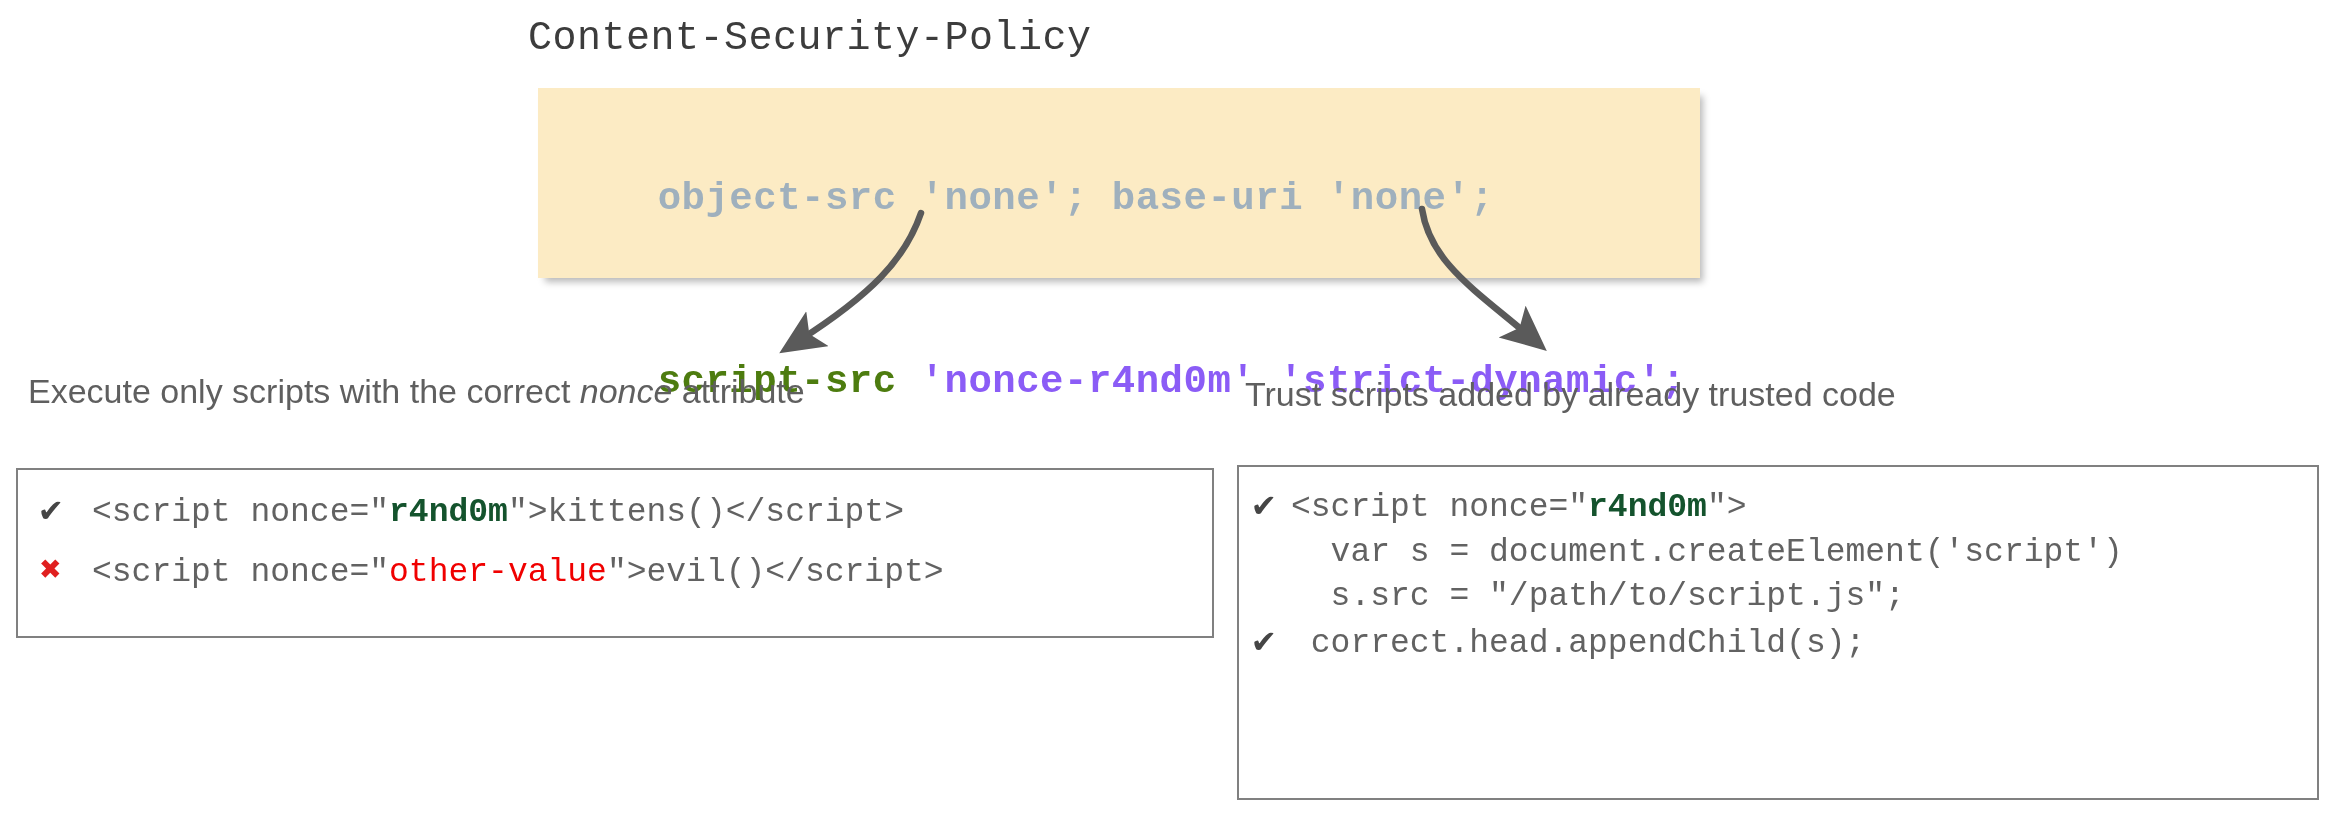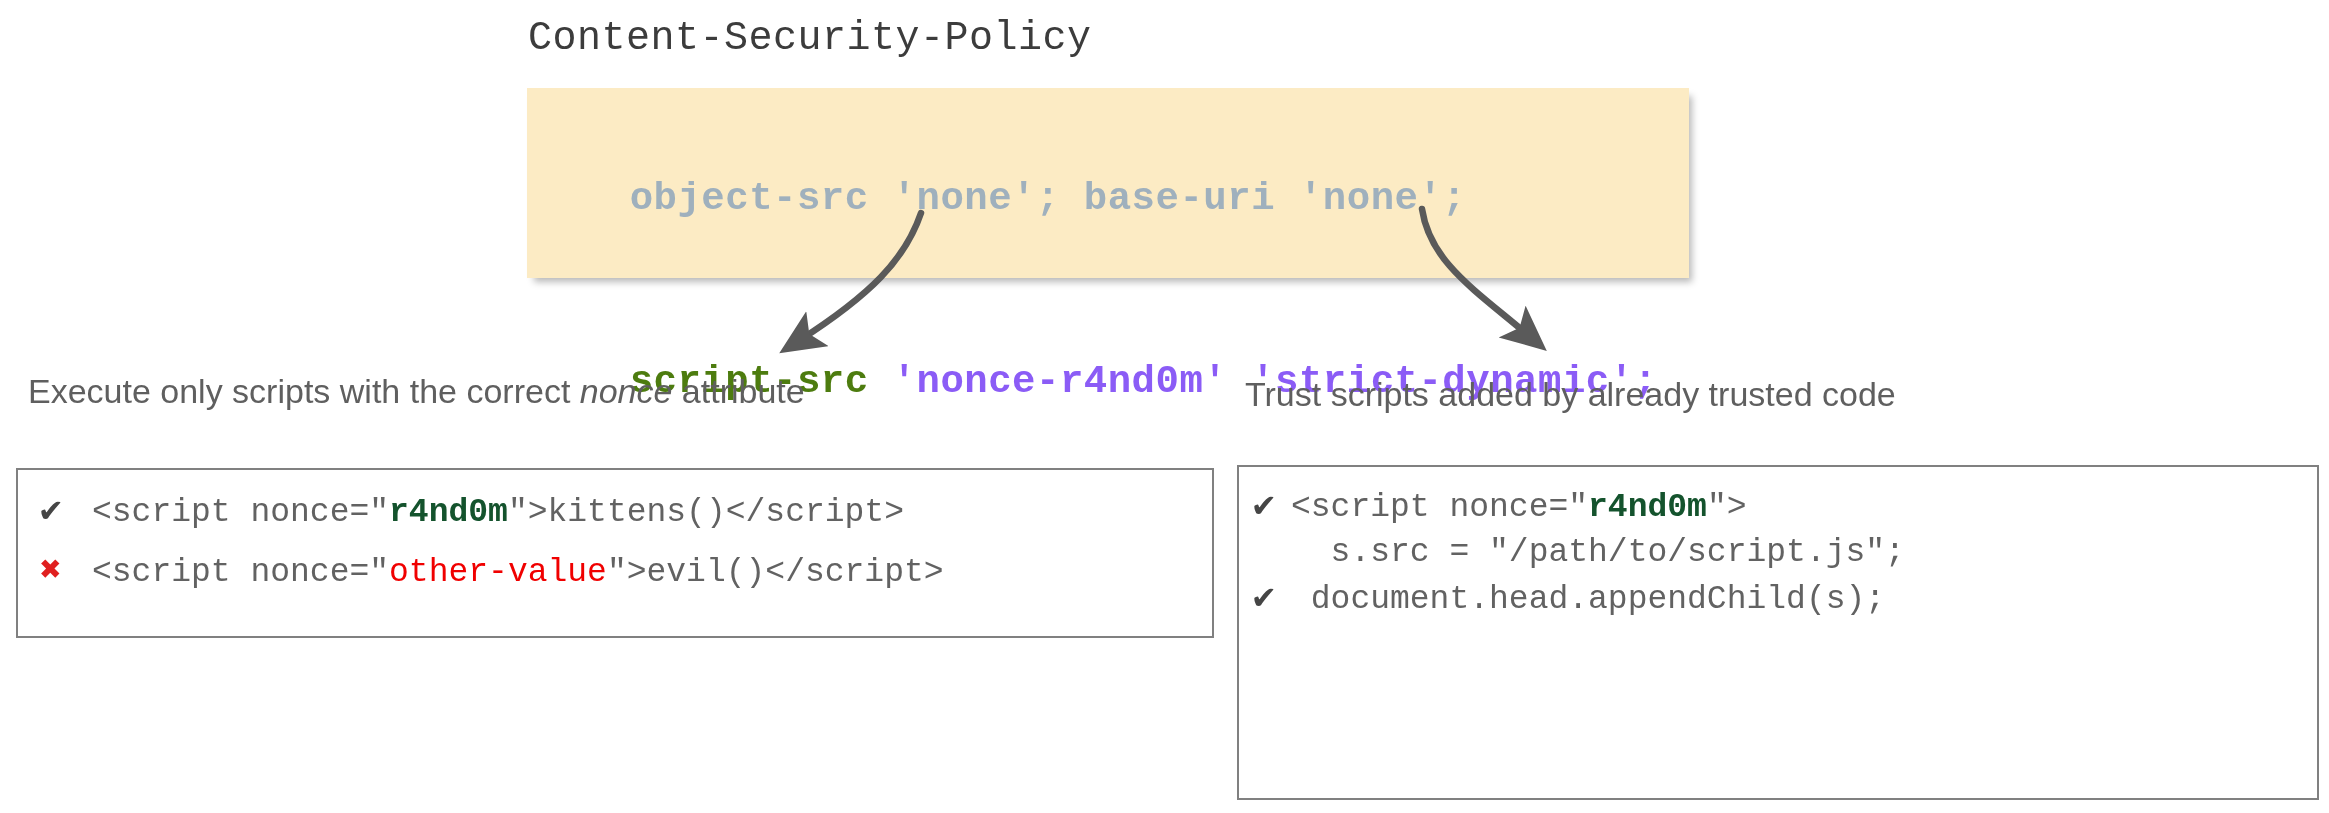--- a/index.html
+++ b/index.html
@@ -25,28 +25,28 @@
     font-size: 40px;
     font-weight: normal;
     color: #3c3c3c;
     letter-spacing: 0.5px;
     white-space: nowrap;
   }
 
   
   #policy-box {
     position: absolute;
-    left: 527px;
+    left: 538px;
     top: 88px;
     width: 1162px;
     height: 190px;
     background: #fcebc4;
     box-shadow: 5px 6px 7px -2px rgba(0,0,0,0.28);
     box-sizing: border-box;
-    padding: 20px 0 0 7px;
+    padding: 20px 0 0 24px;
   }
   .policy-line {
     font-family: "Liberation Mono", "DejaVu Sans Mono", monospace;
     font-size: 39px;
     font-weight: bold;
     line-height: 61px;
     white-space: pre;
     letter-spacing: 0.5px;
   }
   .tok-dim   { color: #9fb0bd; }
@@ -153,16 +153,17 @@
 <div class="code-box" id="code-box-left">
   <div class="code-lines" id="left-lines">
       <div class="code-line"><span class="mark mark-check">✔</span><span><span>&lt;script nonce="</span><span class="val-ok">r4nd0m</span><span>"&gt;kittens()&lt;/script&gt;</span></span></div>
       <div class="code-line"><span class="mark mark-cross">✖</span><span><span>&lt;script nonce="</span><span class="val-bad">other-value</span><span>"&gt;evil()&lt;/script&gt;</span></span></div>
     </div>
 </div>
 
 <div class="code-box" id="code-box-right">
   <div class="code-lines" id="right-lines">
       <div class="code-line"><span class="mark mark-narrow mark-check">✔</span><span><span>&lt;script nonce="</span><span class="val-ok">r4nd0m</span><span>"&gt;</span></span></div>
+      <div class="code-line"><span class="mark mark-narrow mark-blank"></span><span><span>  var s = document.createElement('script')</span></span></div>
       <div class="code-line"><span class="mark mark-narrow mark-blank"></span><span><span>  s.src = "/path/to/script.js";</span></span></div>
-      <div class="code-line"><span class="mark mark-narrow mark-check">✔</span><span><span> document.head.appendChild(s);</span></span></div>
+      <div class="code-line"><span class="mark mark-narrow mark-check">✔</span><span><span> correct.head.appendChild(s);</span></span></div>
     </div>
 </div>
 
 </body></html>

